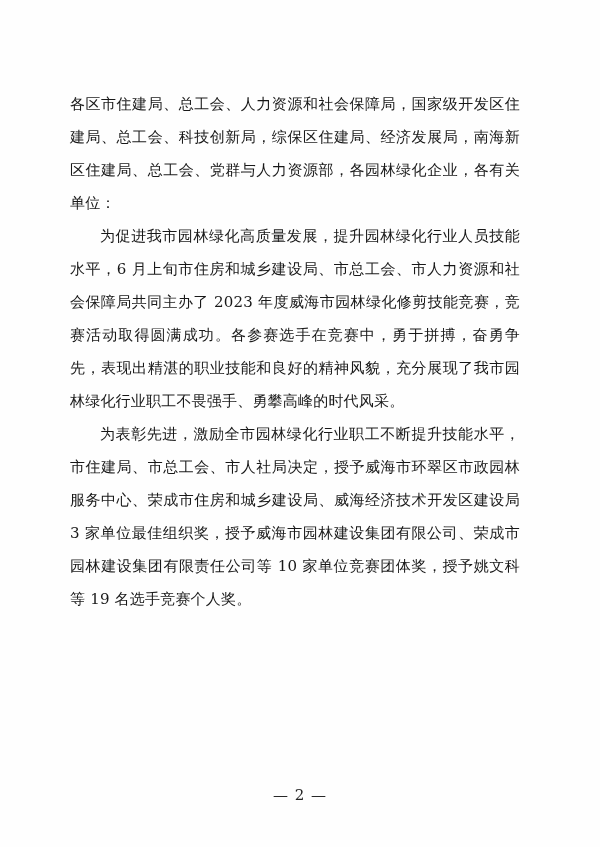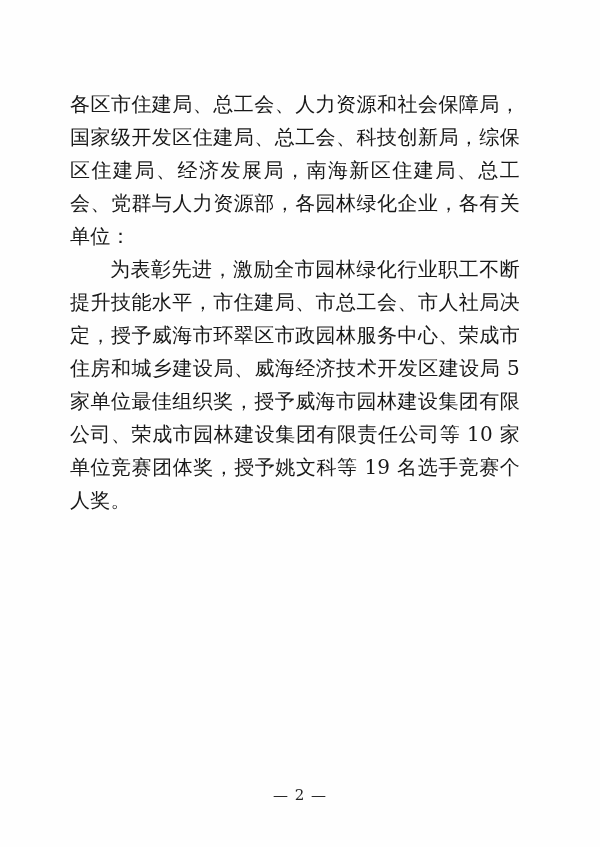--- a/index.html
+++ b/index.html
@@ -23,21 +23,21 @@
     height: 847px;
     background: #fefefe;
   }
   .doc-body {
     position: absolute;
     left: 70px;
     top: 88px;
     width: 462px;
   }
   .para {
-    font-size: 20px;
+    font-size: 15px;
     line-height: 33px;
     letter-spacing: 0.2px;
     text-align: justify;
     text-justify: inter-ideograph;
     margin: 0 12px 0 0;
     color: #181818;
     font-family: "DejaVu Serif", "Liberation Serif", serif;
   }
   .indent {
     text-indent: 2em;
@@ -54,18 +54,19 @@
     font-family: "DejaVu Serif", "Liberation Serif", serif;
   }
 </style>
 </head>
 <body>
 
 <div class="page">
 
   <div class="doc-body">
     <p class="para">各区市住建局、总工会、人力资源和社会保障局，国家级开发区住建局、总工会、科技创新局，综保区住建局、经济发展局，南海新区住建局、总工会、党群与人力资源部，各园林绿化企业，各有关单位：</p>
-    <p class="para indent">为表彰先进，激励全市园林绿化行业职工不断提升技能水平，市住建局、市总工会、市人社局决定，授予威海市环翠区市政园林服务中心、荣成市住房和城乡建设局、威海经济技术开发区建设局 5 家单位最佳组织奖，授予威海市园林建设集团有限公司、荣成市园林建设集团有限责任公司等 10 家单位竞赛团体奖，授予姚文科等 19 名选手竞赛个人奖。</p>
+    <p class="para indent">为促进我市园林绿化高质量发展，提升园林绿化行业人员技能水平，6 月上旬市住房和城乡建设局、市总工会、市人力资源和社会保障局共同主办了 2023 年度威海市园林绿化修剪技能竞赛，竞赛活动取得圆满成功。各参赛选手在竞赛中，勇于拼搏，奋勇争先，表现出精湛的职业技能和良好的精神风貌，充分展现了我市园林绿化行业职工不畏强手、勇攀高峰的时代风采。</p>
+    <p class="para indent">为表彰先进，激励全市园林绿化行业职工不断提升技能水平，市住建局、市总工会、市人社局决定，授予威海市环翠区市政园林服务中心、荣成市住房和城乡建设局、威海经济技术开发区建设局 3 家单位最佳组织奖，授予威海市园林建设集团有限公司、荣成市园林建设集团有限责任公司等 10 家单位竞赛团体奖，授予姚文科等 19 名选手竞赛个人奖。</p>
   </div>
 
   <div class="page-number">— 2 —</div>
 
 </div>
 
 </body></html>

